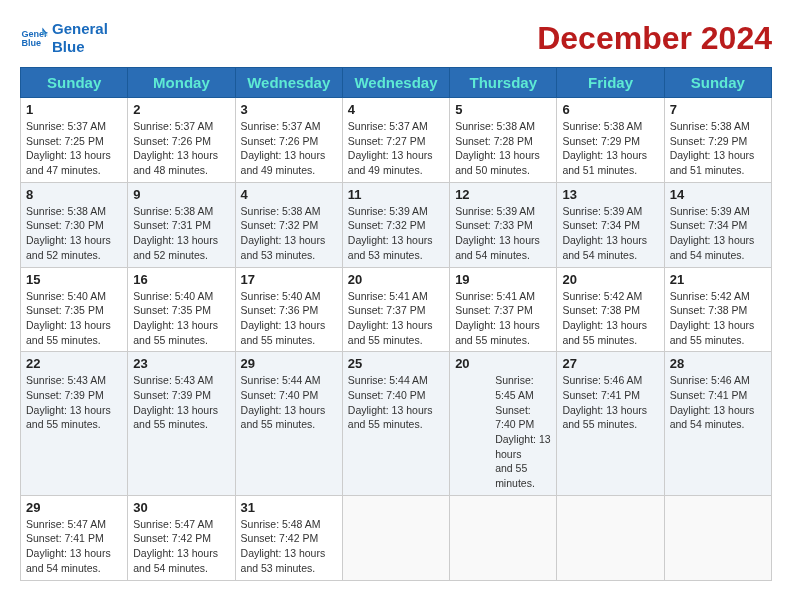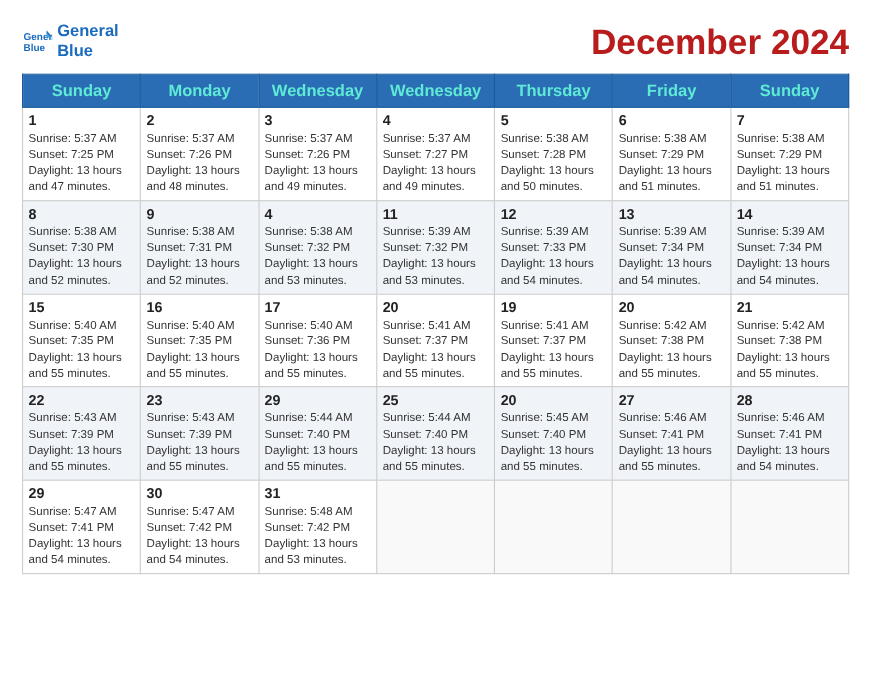--- a/index.html
+++ b/index.html
@@ -290,21 +290,21 @@
         </td>
         <td>
           <span class="day-number">25</span>
           <div class="day-info" style="white-space: pre-line;">Sunrise: 5:44 AM
 Sunset: 7:40 PM
 Daylight: 13 hours
 and 55 minutes.</div>
         </td>
         <td>
           <span class="day-number">20</span>
-          <div class="day-info" style="white-space: pre-line;">Sunrise: 5:45 AM
+          <div class="day-info" style="white-space: pre-line; margin-left: 40px;">Sunrise: 5:45 AM
 Sunset: 7:40 PM
 Daylight: 13 hours
 and 55 minutes.</div>
         </td>
         <td>
           <span class="day-number">27</span>
           <div class="day-info" style="white-space: pre-line;">Sunrise: 5:46 AM
 Sunset: 7:41 PM
 Daylight: 13 hours
 and 55 minutes.</div>

